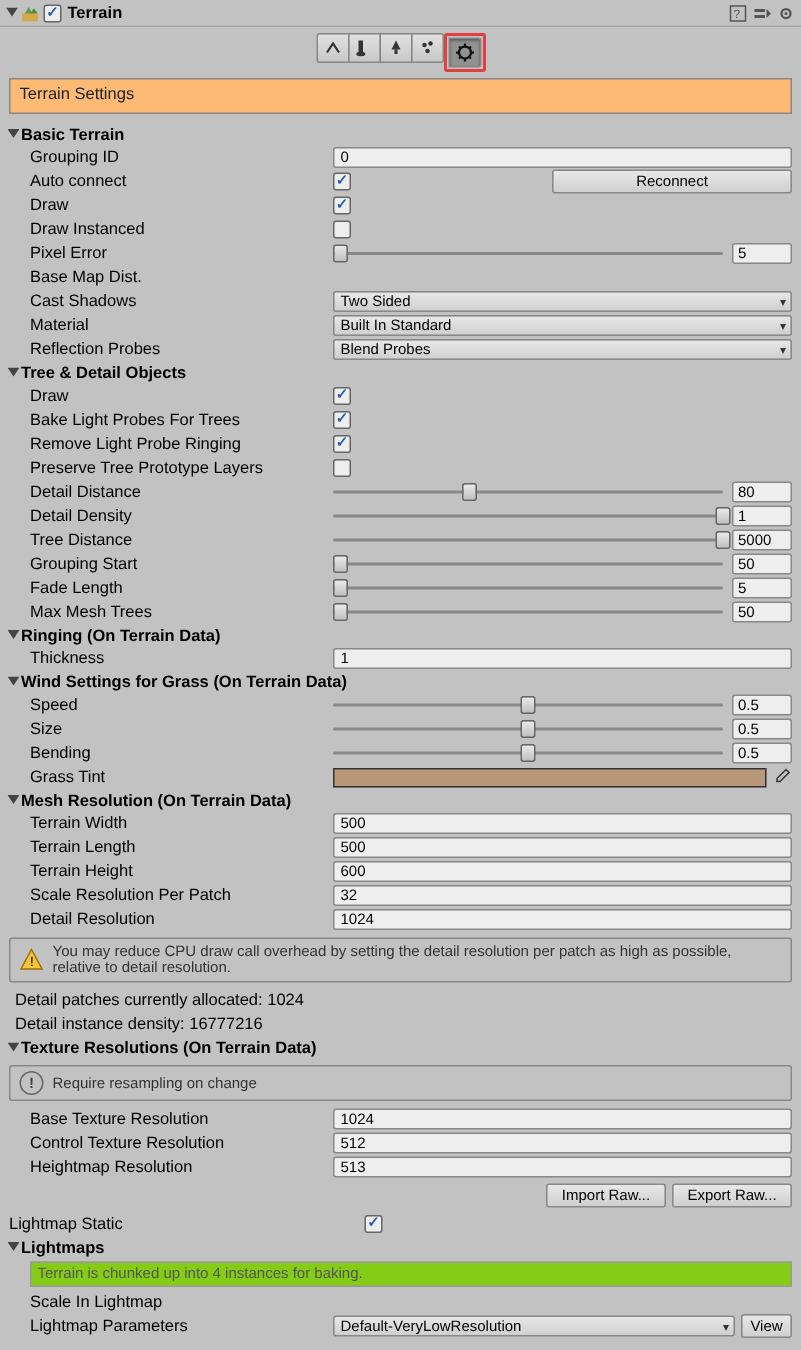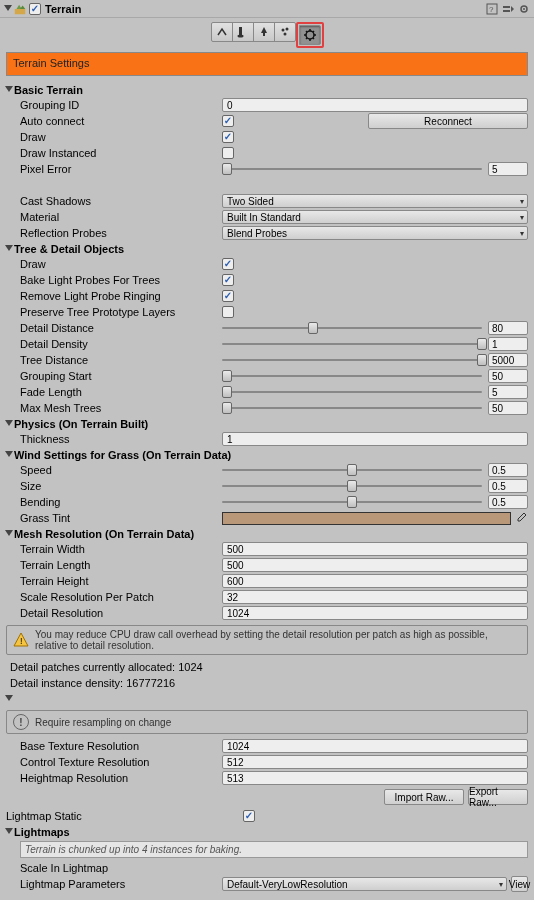--- a/index.html
+++ b/index.html
@@ -19,21 +19,21 @@
   
   .toolbar { display: flex; justify-content: center; padding: 4px 0 2px; }
   .tool-group { display: flex; }
   .tool-btn { width: 22px; height: 20px; background: linear-gradient(#e1e1e1,#c8c8c8); border: 1px solid #888; margin-left: -1px; display: flex; align-items: center; justify-content: center; cursor: pointer; }
   .tool-btn:first-child { border-radius: 2px 0 0 2px; margin-left: 0; }
   .tool-btn:last-child { border-radius: 0 2px 2px 0; }
   .tool-btn.selected { background: #919191; box-shadow: inset 0 1px 2px rgba(0,0,0,0.4); }
   .highlight-box { border: 2px solid #e04040; padding: 1px; border-radius: 2px; }
   
   
-  .info-strip { margin: 2px 6px 6px; border: 1px solid #888; background: #f97316; padding: 4px 6px; font-size: 11px; color: #222; height: 24px; display: flex; align-items: flex-start; }
+  .info-strip { margin: 2px 6px 6px; border: 1px solid #888; background: #fdba74; padding: 4px 6px; font-size: 11px; color: #222; height: 24px; display: flex; align-items: flex-start; }
   
   
   .section-header { display: flex; align-items: center; height: 15px; padding-left: 4px; font-weight: bold; font-size: 11px; }
   .section-header .foldout { margin-right: 0; }
   
   
   .row { display: flex; align-items: center; height: 16px; padding: 0 6px 0 20px; }
   .row .label { width: 202px; font-size: 11px; color: #000; flex-shrink: 0; }
   .row .field { flex: 1; display: flex; align-items: center; }
   
@@ -50,21 +50,21 @@
   
   
   .btn { height: 16px; background: linear-gradient(#e8e8e8,#cfcfcf); border: 1px solid #888; border-radius: 2px; font-size: 10px; display: inline-flex; align-items: center; justify-content: center; cursor: pointer; }
   
   
   .help-box { margin: 4px 6px; border: 1px solid #888; background: #c2c2c2; border-radius: 2px; padding: 3px 6px; font-size: 10px; color: #333; display: flex; align-items: center; gap: 6px; }
   .warn-icon { width: 16px; height: 16px; flex-shrink:0; }
   .info-icon { width: 16px; height: 16px; flex-shrink:0; border: 1px solid #666; border-radius: 50%; display:flex; align-items:center; justify-content:center; font-weight:bold; font-size:10px; color:#444; }
   
   
-  .indent-note { margin: 2px 6px 2px 20px; border: 1px solid #999; background: #e5e5e5; padding: 2px 4px; font-size: 10px; color: #555; font-style: italic; }
+  .indent-note { margin: 2px 6px 2px 20px; border: 1px solid #999; background: #84cc16; padding: 2px 4px; font-size: 10px; color: #555; }
   
   
   .color-swatch { flex:1; height: 13px; border: 1px solid #333; background: #b89878; }
   .eyedrop { width: 14px; height: 14px; display:flex; align-items:center; justify-content:center; margin-left: 3px; }
   
   
   .btn-row { display:flex; justify-content:flex-end; padding: 3px 6px; gap: 4px; }
   
   .plain { font-size: 11px; padding: 2px 6px 2px 10px; }
 </style>
@@ -195,20 +195,21 @@
   <span class="field">
       <span class="slider-wrap">
         <span class="slider-track">
           <span class="slider-thumb" style="left:2%"></span>
         </span>
         <span class="slider-val">5</span>
       </span>
     </span>
 </div>
 <div class="row">
+  <span class="label">Base Map Dist.</span>
 </div>
 <div class="row">
   <span class="label">Cast Shadows</span>
   <span class="field">
       <span class="drop">Two Sided</span>
     </span>
 </div>
 <div class="row">
   <span class="label">Material</span>
   <span class="field">
@@ -320,21 +321,21 @@
       </span>
     </span>
   </div>
 
 <div class="section-header">
   <span class="foldout">
       <svg viewBox="0 0 8 8">
         <polygon points="0,0 8,0 4,6" fill="#444"></polygon>
       </svg>
     </span>
-  <span>Physics (On Terrain Built)</span>
+  <span>Ringing (On Terrain Data)</span>
 </div>
 <div class="row">
     <span class="label">Thickness</span>
     <span class="field">
       <input class="text-input" value="1" style="">
     </span>
   </div>
 
 <div class="section-header">
   <span class="foldout">
@@ -436,20 +437,21 @@
 </div>
 <div class="plain">Detail patches currently allocated: 1024</div>
 <div class="plain">Detail instance density: 16777216</div>
 
 <div class="section-header">
   <span class="foldout">
       <svg viewBox="0 0 8 8">
         <polygon points="0,0 8,0 4,6" fill="#444"></polygon>
       </svg>
     </span>
+  <span>Texture Resolutions (On Terrain Data)</span>
 </div>
 <div class="help-box">
   <span class="info-icon">!</span>
   <span>Require resampling on change</span>
 </div>
 <div class="row">
     <span class="label">Base Texture Resolution</span>
     <span class="field">
       <input class="text-input" value="1024" style="">
     </span>
@@ -461,21 +463,21 @@
     </span>
   </div>
 <div class="row">
     <span class="label">Heightmap Resolution</span>
     <span class="field">
       <input class="text-input" value="513" style="">
     </span>
   </div>
 <div class="btn-row">
   <span class="btn" style="width:80px">Import Raw...</span>
-  <span class="btn" style="width:60px">Export Raw...</span>
+  <span class="btn" style="width:80px">Export Raw...</span>
 </div>
 
 <div class="row" style="padding-left:6px">
     <span class="label" style="width:237px">Lightmap Static</span>
     <span class="field">
       <span class="checkbox checked"></span>
     </span>
   </div>
 
 <div class="section-header">
@@ -487,21 +489,21 @@
   <span>Lightmaps</span>
 </div>
 <div class="indent-note">Terrain is chunked up into 4 instances for baking.</div>
 <div class="row">
     <span class="label">Scale In Lightmap</span>
   </div>
 <div class="row">
     <span class="label">Lightmap Parameters</span>
     <span class="field">
       <span class="drop" style="flex:1">Default-VeryLowResolution</span>
-      <span class="btn" style="width:17px;margin-left:4px">View</span>
+      <span class="btn" style="width:34px;margin-left:4px">View</span>
     </span>
   </div>
 
 <div style="height:6px"></div>
 
 <div class="component-header">
 
   <svg class="cube-icon" viewBox="0 0 16 16">
       <rect x="2" y="6" width="12" height="8" fill="#7aa65a" stroke="#3a6a2a"></rect>
       <polygon points="2,6 5,2 14,2 14,6" fill="#9ac67a"></polygon>

